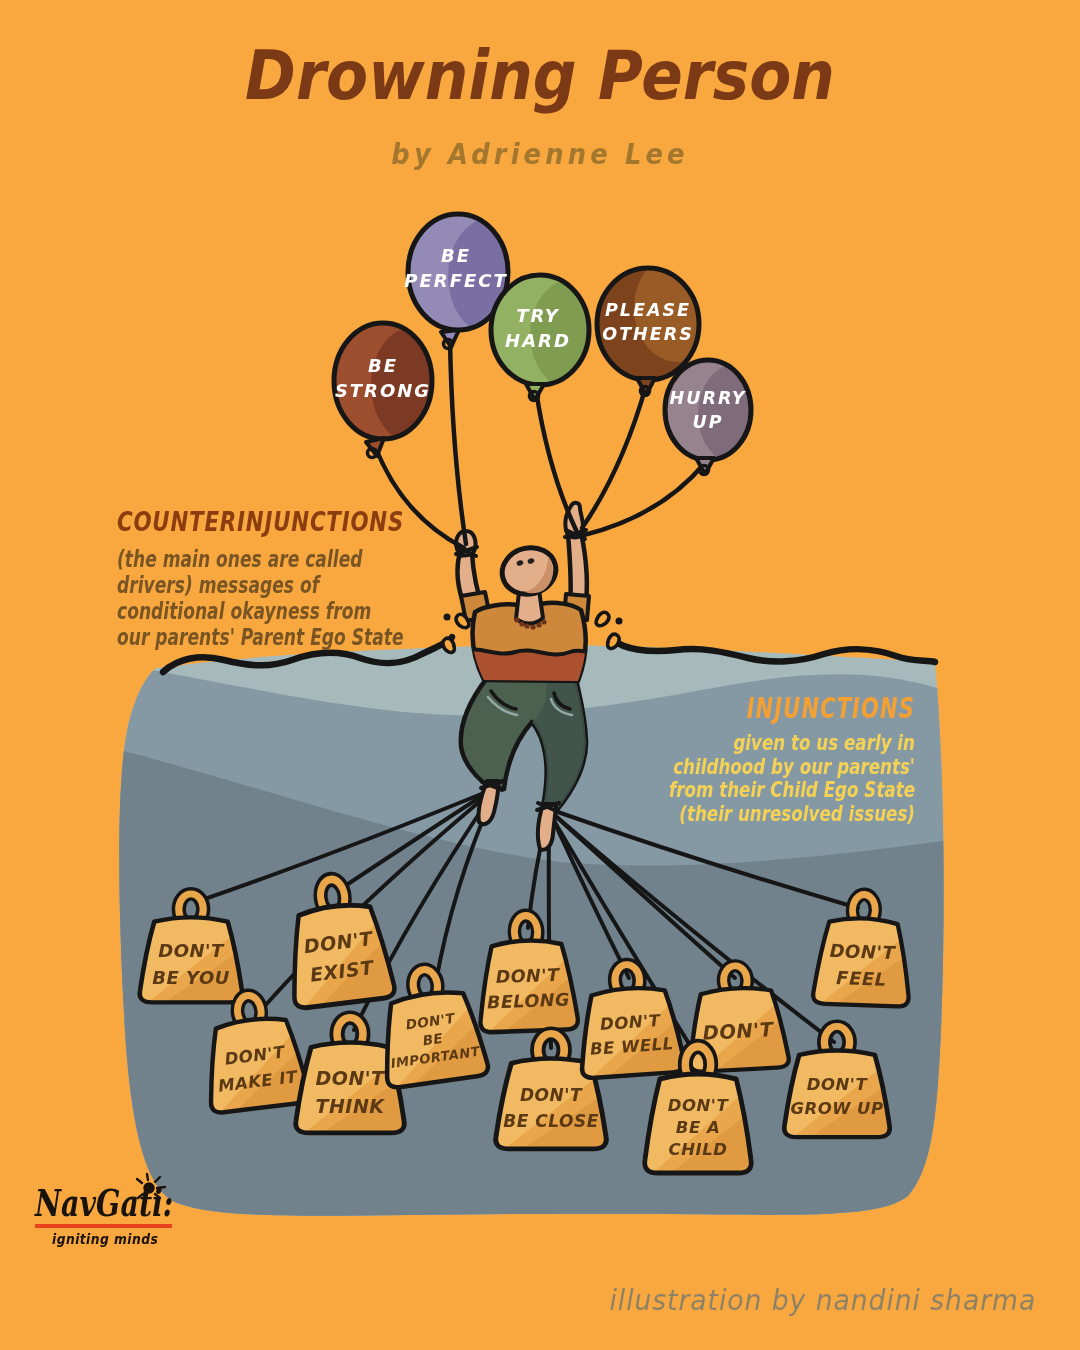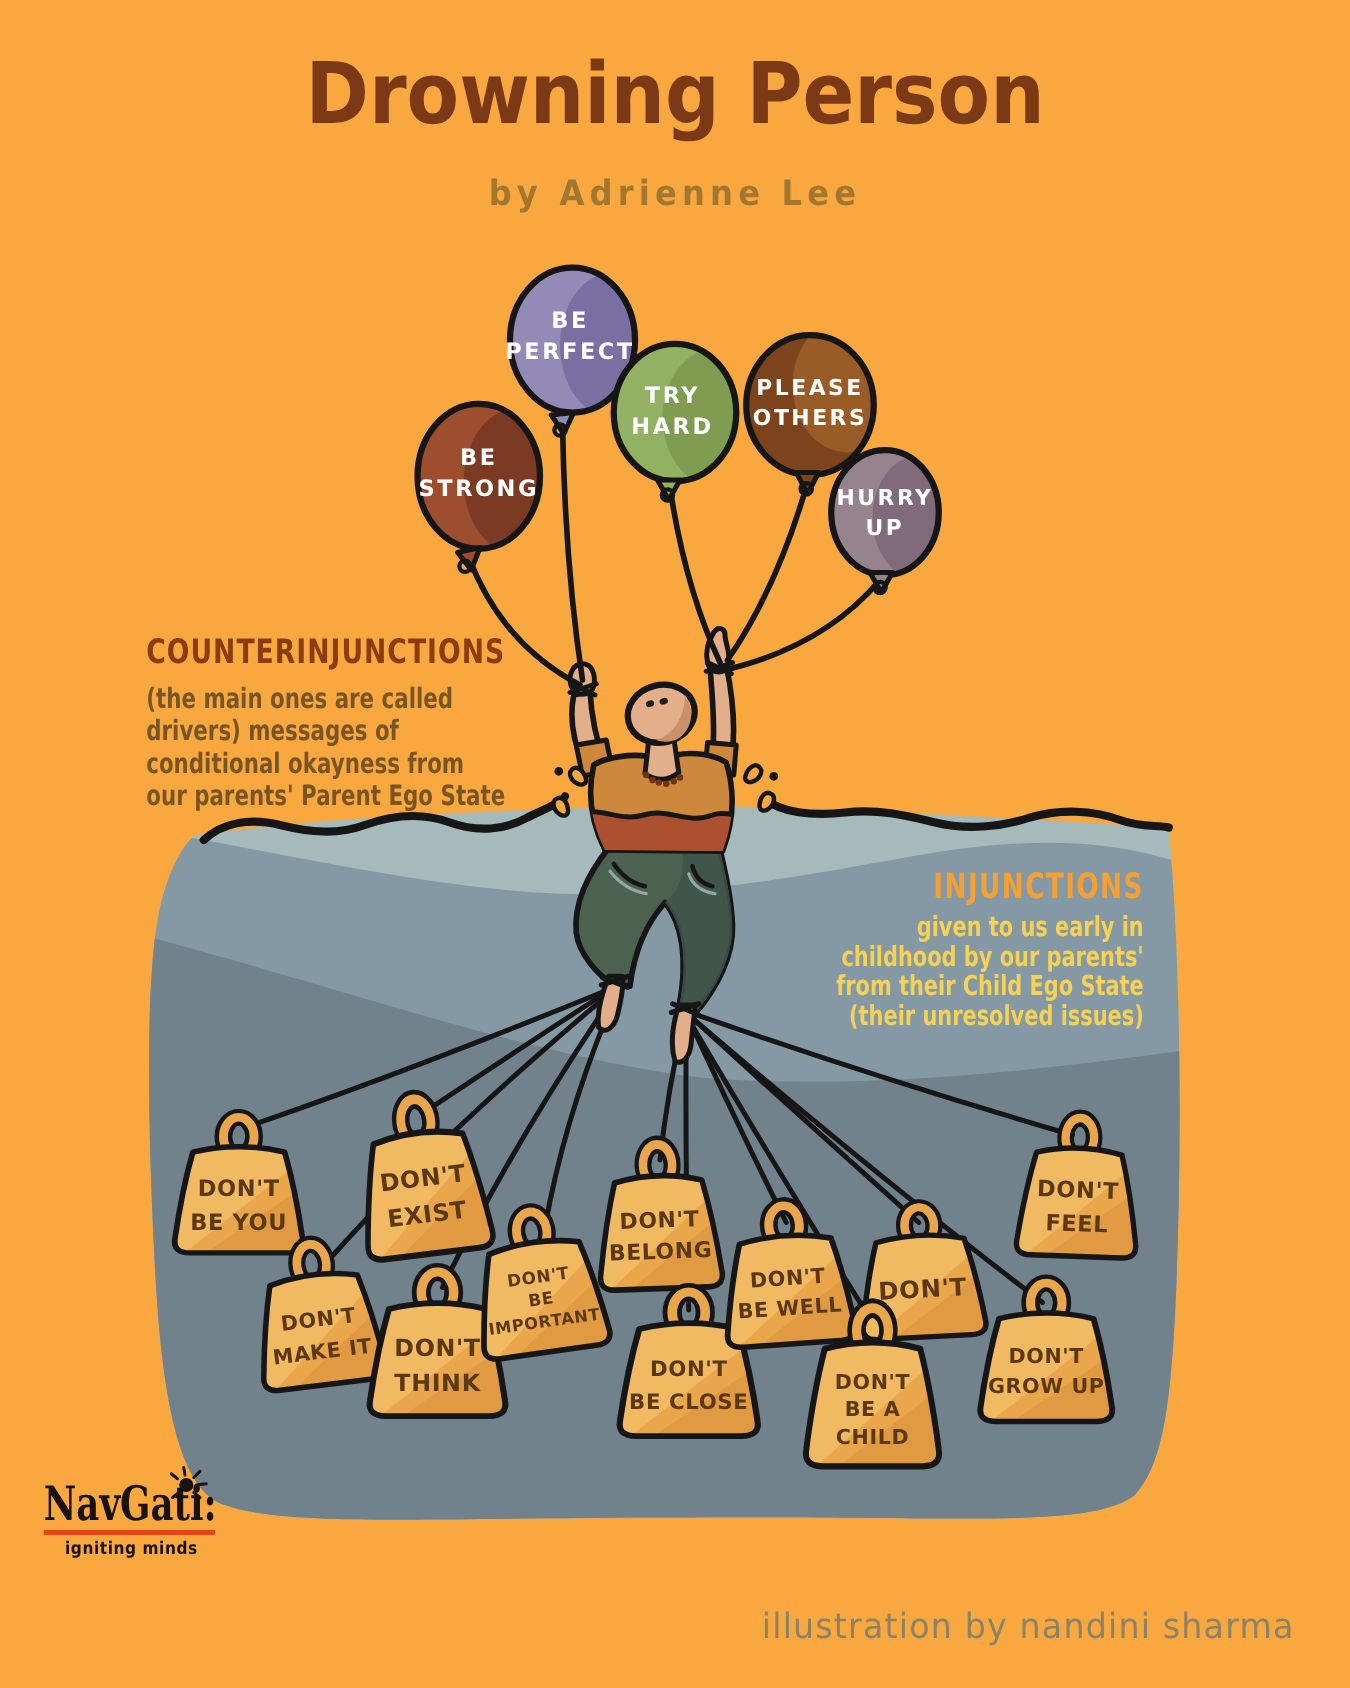--- a/index.html
+++ b/index.html
@@ -1,17 +1,17 @@
 <!DOCTYPE html>
 <html><head>
 <meta charset="utf-8">
 <style>
   html,body{margin:0;padding:0;}
   body{width:1080px;height:1350px;overflow:hidden;background:#F9A840;font-family:"DejaVu Sans",sans-serif;}
-  .poster{position:relative;width:1080px;height:1350px;background:#F9A840;overflow:hidden;}
+  .poster{position:relative;width:1080px;height:1350px;background:#F9A840;overflow:hidden;font-style:italic;}
   .abs{position:absolute;}
   .title{left:0;top:36px;width:1080px;text-align:center;font-size:68px;font-weight:bold;color:#7B3A15;letter-spacing:0px;margin:0;transform:scaleX(0.9);transform-origin:center top;}
   .subtitle{left:0;top:138px;width:1080px;text-align:center;font-size:28px;font-weight:bold;color:#A3772E;letter-spacing:4.5px;transform:scaleX(0.92);transform-origin:center top;}
   svg.illu{left:0;top:0;width:1080px;height:1350px;}
   .counter{left:117px;top:506px;width:460px;}
   .counter .head{font-size:27px;font-weight:bold;color:#8C3D10;letter-spacing:1px;margin-bottom:9px;transform:scaleX(0.79);transform-origin:left top;white-space:nowrap;}
   .counter .body{font-size:22.5px;font-weight:bold;color:#7A5524;line-height:26px;transform:scaleX(0.76);transform-origin:left top;white-space:nowrap;}
   .inj{right:165px;top:692px;width:460px;text-align:right;}
   .inj .head{font-size:28px;font-weight:bold;color:#F5A033;letter-spacing:1.5px;margin-bottom:6px;transform:scaleX(0.75);transform-origin:right top;white-space:nowrap;}
   .inj .body{font-size:22px;font-weight:bold;color:#F6D254;line-height:23.5px;transform:scaleX(0.76);transform-origin:right top;white-space:nowrap;}

